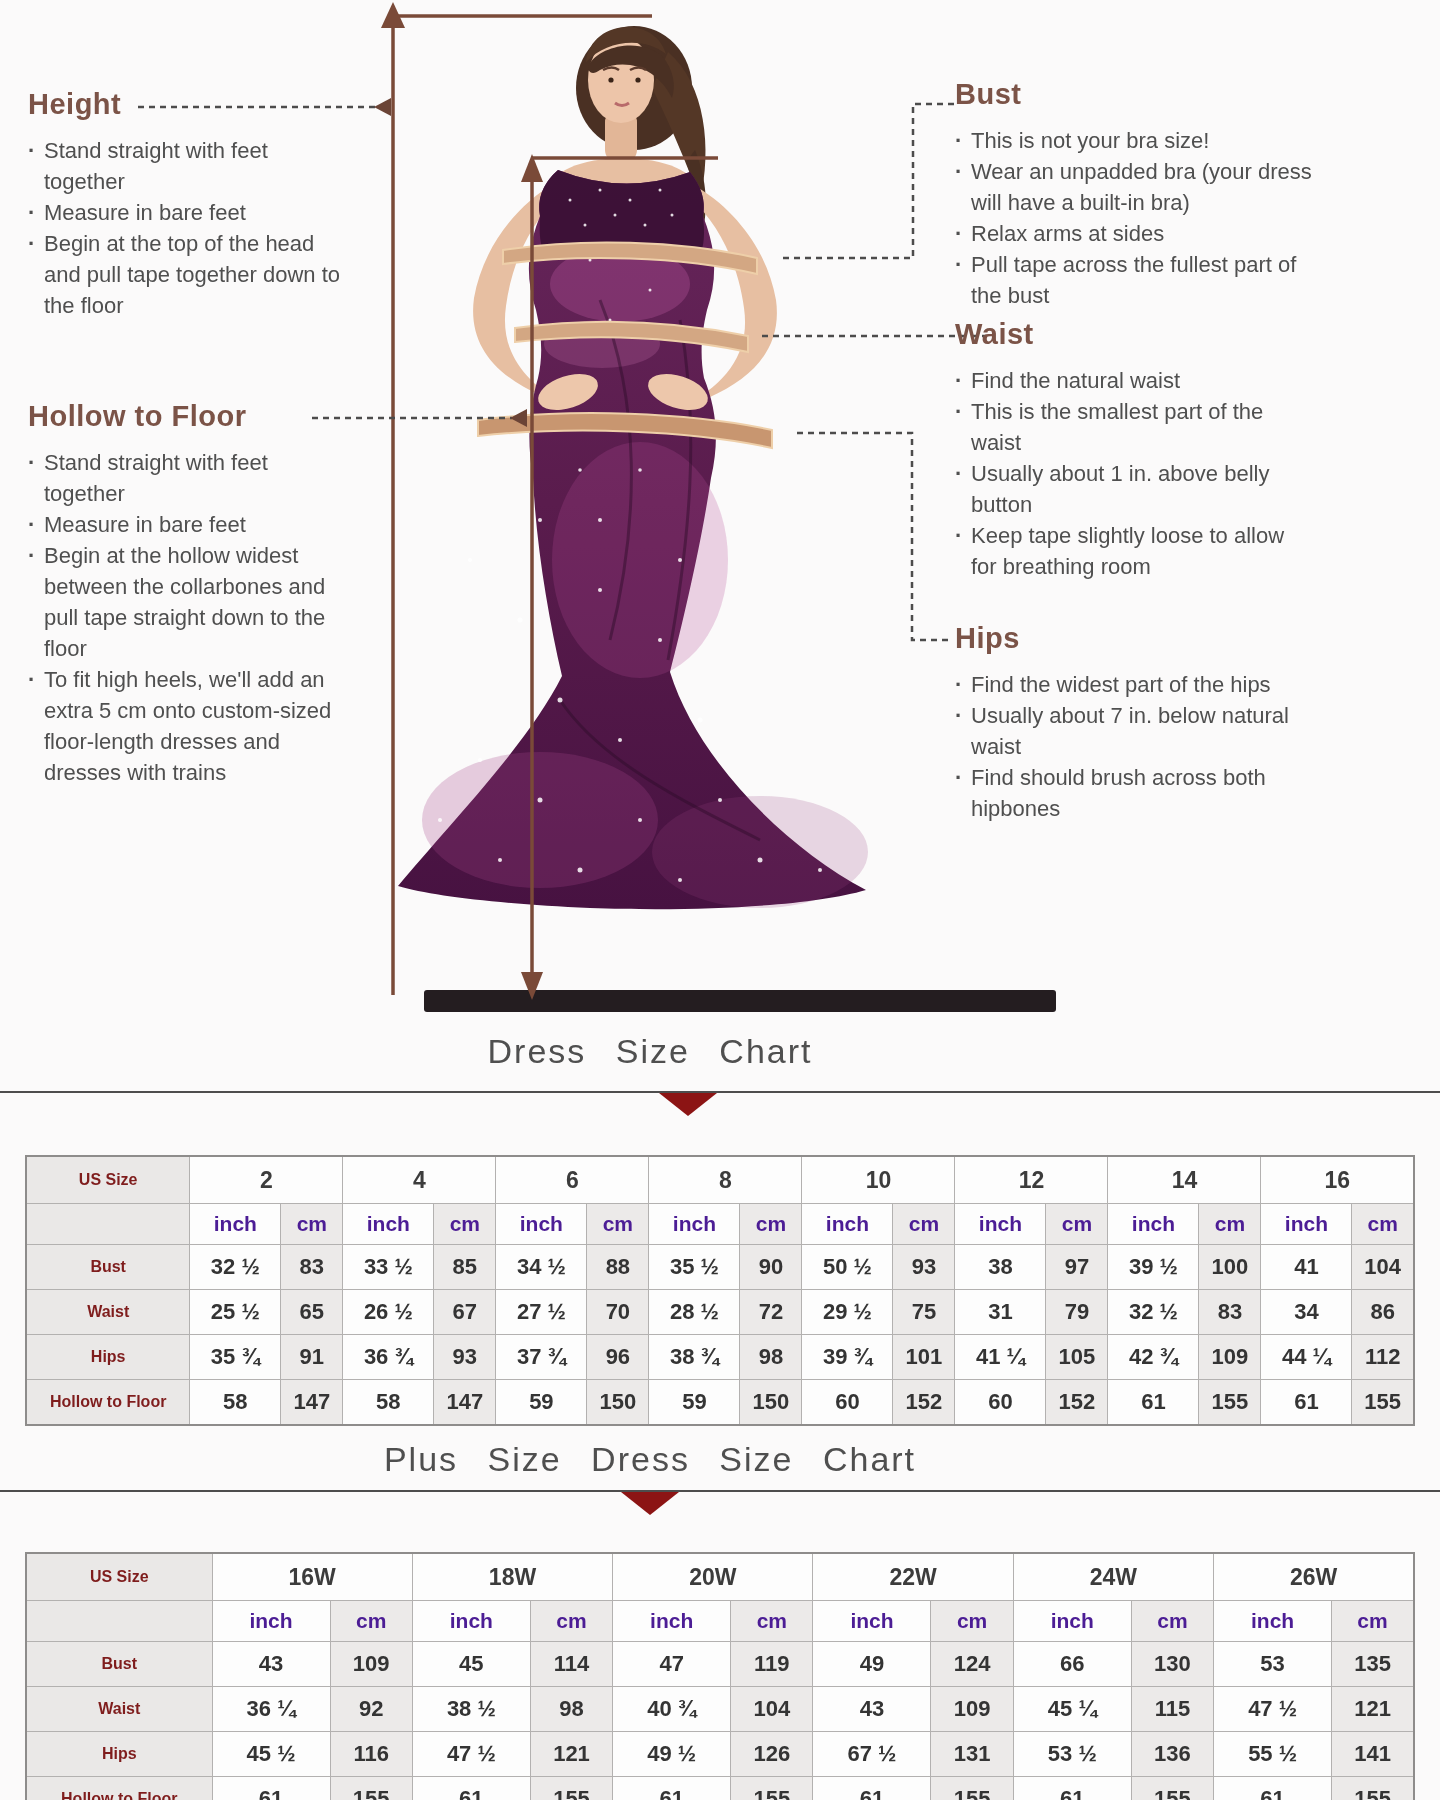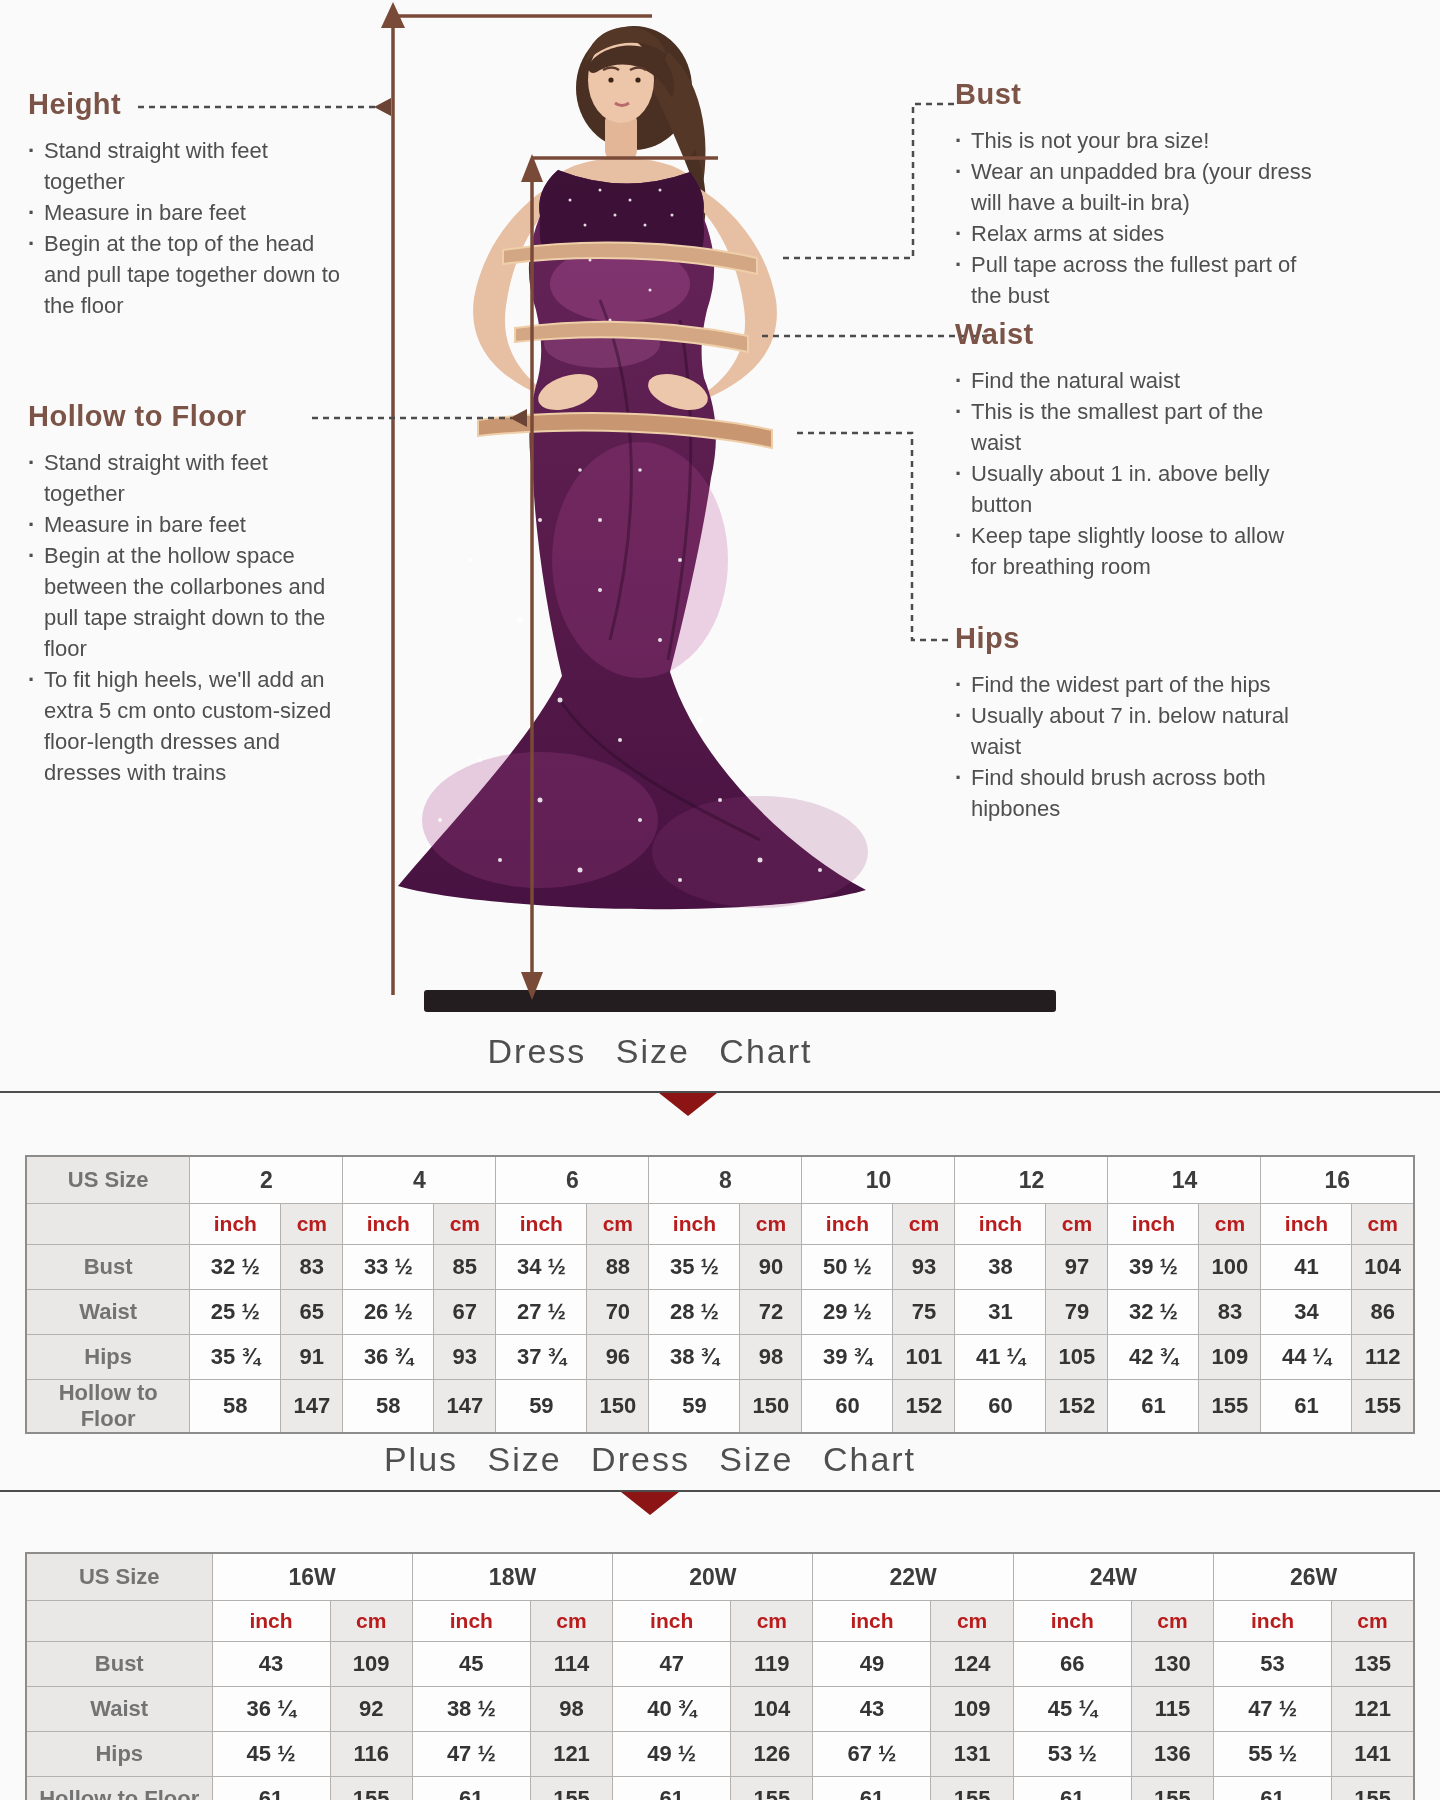--- a/index.html
+++ b/index.html
@@ -55,23 +55,23 @@
   .size-table td{
     border:1px solid #b3b1b0;text-align:center;vertical-align:middle;
     height:44px;padding:0 2px;
   }
   .size-table tr:first-child td{height:46px;}
   .size-table td.unit{height:40px;}
   .size-table td.lbl{background:#eae8e7;}
   .size-table td.cm{background:#eceae9;}
   .size-table td.in{background:#fdfdfd;}
   .size-table td.sz{font-size:23px;font-weight:700;color:#3c3c3c;background:#fdfdfd;}
-  .size-table td.unit{font-size:21px;font-weight:700;color:#b91c1c;}
+  .size-table td.unit{font-size:21px;font-weight:700;color:#4c1d95;}
   .size-table td.val{font-size:22px;font-weight:600;color:#343434;}
-  .size-table td.corner,.size-table td.rowlbl{font-size:22px;font-weight:700;color:#737373;}
+  .size-table td.corner,.size-table td.rowlbl{font-size:16px;font-weight:700;color:#7f1d1d;}
   #size-table-1 col.c-lbl{width:11.8%;}
   #size-table-1 col.c-in{width:6.55%;}
   #size-table-1 col.c-cm{width:4.47%;}
   #size-table-2 col.c-lbl{width:13.4%;}
   #size-table-2 col.c-in{width:8.5%;}
   #size-table-2 col.c-cm{width:5.93%;}
 </style>
 </head>
 <body>
 
@@ -230,21 +230,21 @@
         <div class="bullet">
           <span class="dot">·</span>
           <span class="bullet-text">Stand straight with feet together</span>
         </div>
         <div class="bullet">
           <span class="dot">·</span>
           <span class="bullet-text">Measure in bare feet</span>
         </div>
         <div class="bullet">
           <span class="dot">·</span>
-          <span class="bullet-text">Begin at the hollow space between the collarbones and pull tape straight down to the floor</span>
+          <span class="bullet-text">Begin at the hollow widest between the collarbones and pull tape straight down to the floor</span>
         </div>
         <div class="bullet">
           <span class="dot">·</span>
           <span class="bullet-text">To fit high heels, we'll add an extra 5 cm onto custom-sized floor-length dresses and dresses with trains</span>
         </div>
       </div>
   </div>
   <div class="guide-block" id="g-bust">
     <div class="guide-title">Bust</div>
     <div class="bullets">

